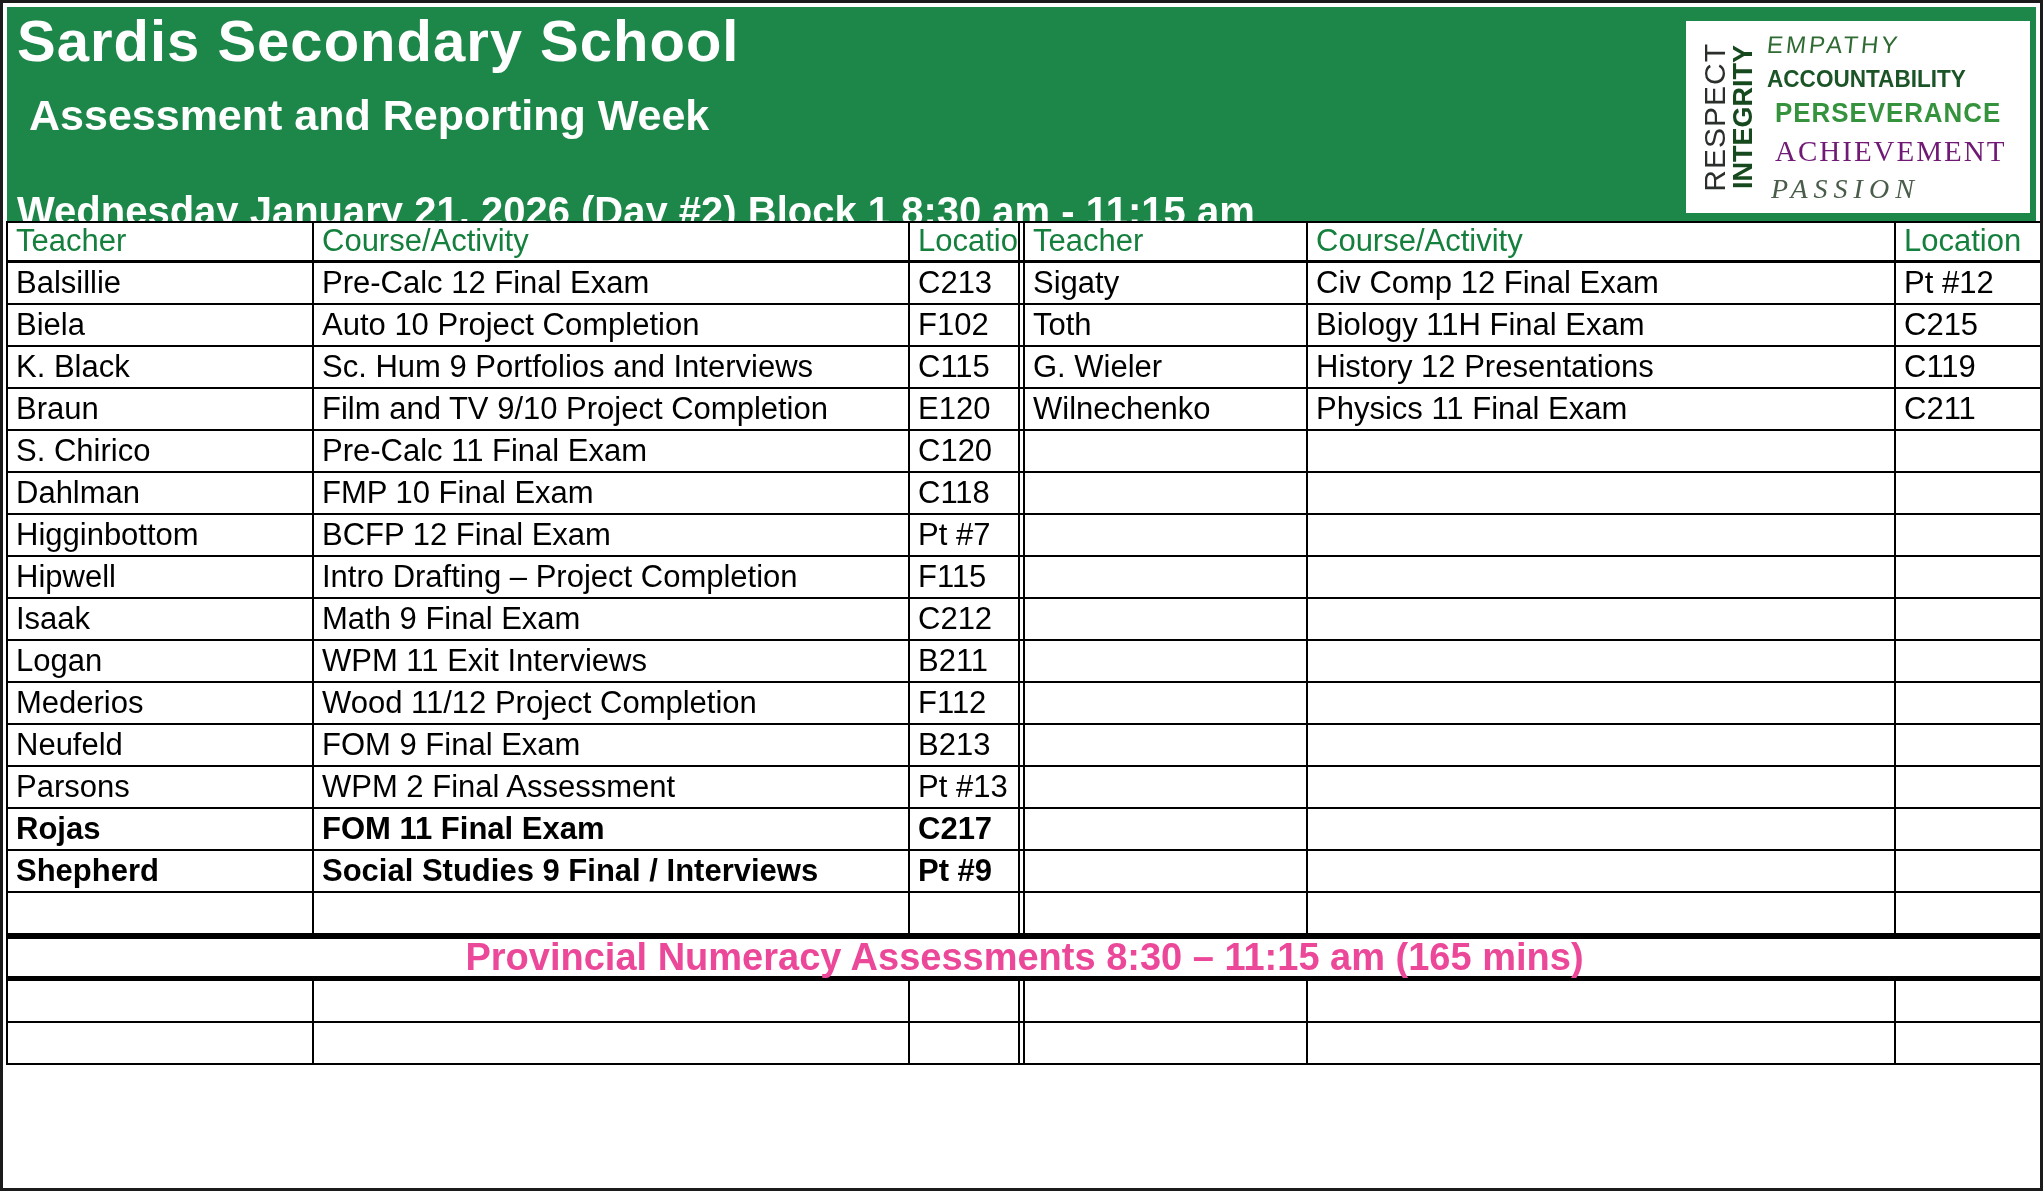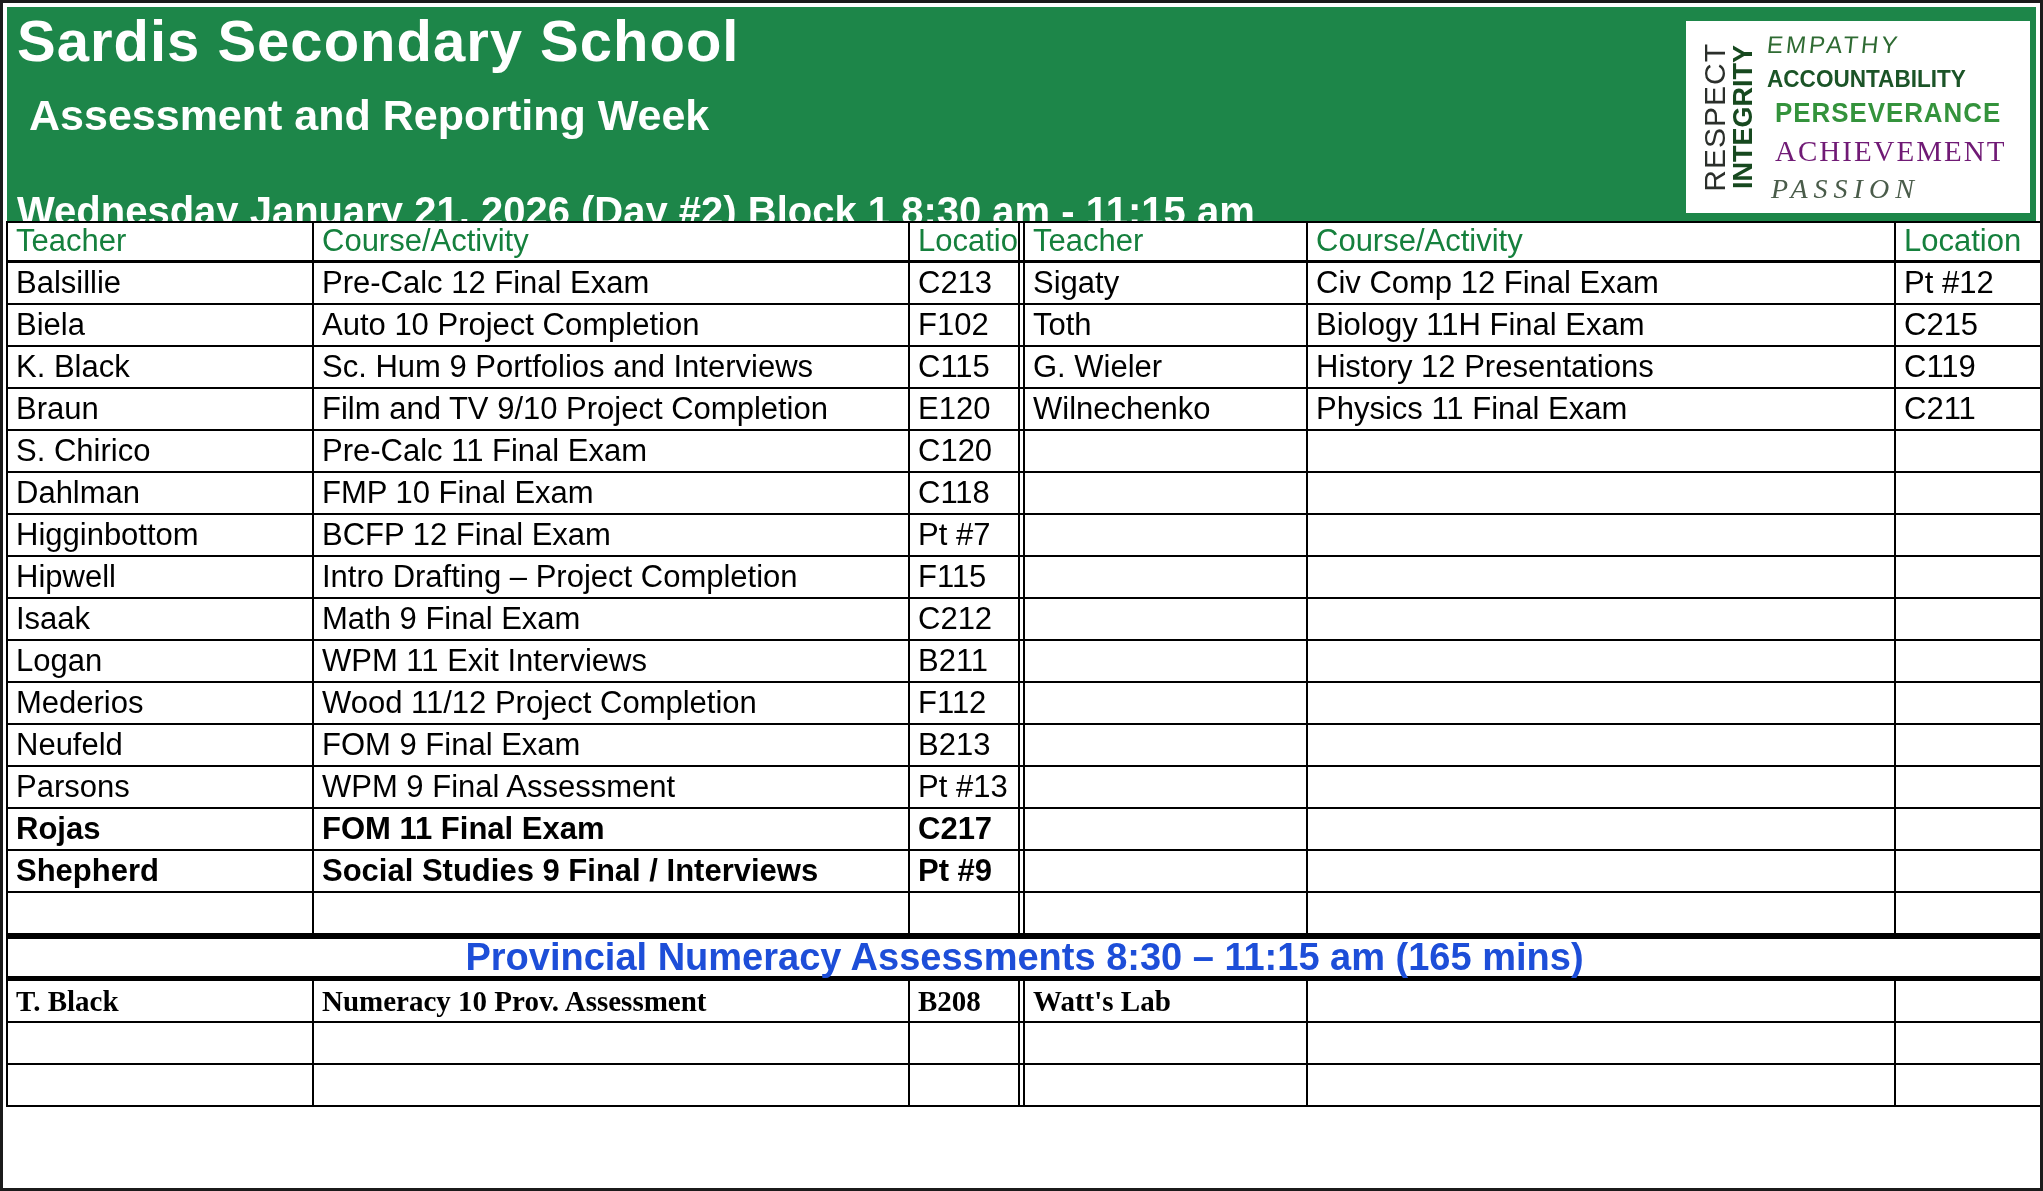--- a/index.html
+++ b/index.html
@@ -64,21 +64,21 @@
   .sched .div { padding:0; border-left:2px solid #000; border-right:2px solid #000; }
   .sched tr.bold td { font-weight:bold; }
   .main-wrap { position:absolute; left:3px; top:218px; }
 
   
   .band {
     width:2037px; height:44px; box-sizing:border-box;
     border-top:4px solid #000; border-bottom:3px solid #000;
     border-left:2px solid #000; border-right:2px solid #000;
     display:flex; align-items:center; justify-content:center;
-    font-size:38px; font-weight:bold; color:#1d4ed8;
+    font-size:38px; font-weight:bold; color:#ec4899;
     background:#fff;
   }
 
   
   .numeracy-table td { font-family:"Liberation Serif", serif; font-weight:bold; font-size:29px; }
 </style>
 </head>
 <body>
 
 <div class="page">
@@ -251,21 +251,21 @@
             <td>FOM 9 Final Exam</td>
             <td>B213</td>
             <td class="div"></td>
             <td></td>
             <td></td>
             <td></td>
           </tr>
 
           <tr>
             <td>Parsons</td>
-            <td>WPM 9 Final Assessment</td>
+            <td>WPM 2 Final Assessment</td>
             <td>Pt #13</td>
             <td class="div"></td>
             <td></td>
             <td></td>
             <td></td>
           </tr>
 
           <tr class="bold">
             <td>Rojas</td>
             <td>FOM 11 Final Exam</td>
@@ -306,29 +306,20 @@
         <col style="width:306px">
           <col style="width:596px">
           <col style="width:110px">
         <col style="width:5px">
         <col style="width:283px">
           <col style="width:588px">
           <col style="width:149px">
       </colgroup>
       <tbody>
 
-          <tr>
-            <td>T. Black</td>
-            <td>Numeracy 10 Prov. Assessment</td>
-            <td>B208</td>
-            <td class="div"></td>
-            <td>Watt's Lab</td>
-            <td></td>
-            <td></td>
-          </tr>
 
           <tr>
             <td></td>
             <td></td>
             <td></td>
             <td class="div"></td>
             <td></td>
             <td></td>
             <td></td>
           </tr>

